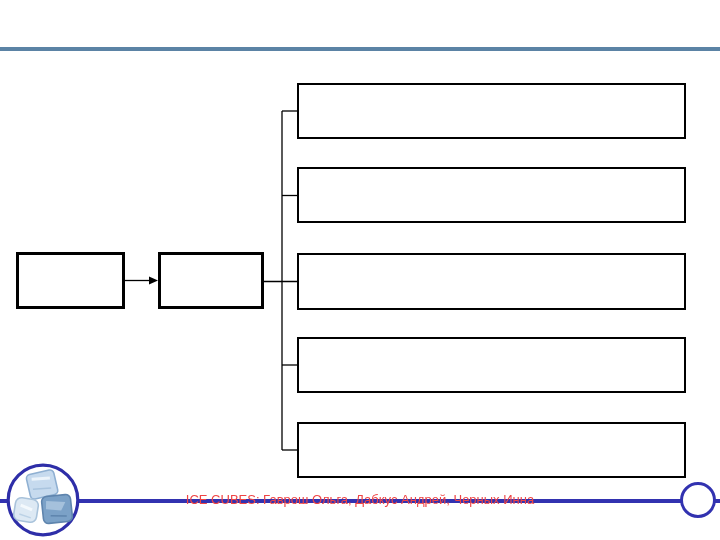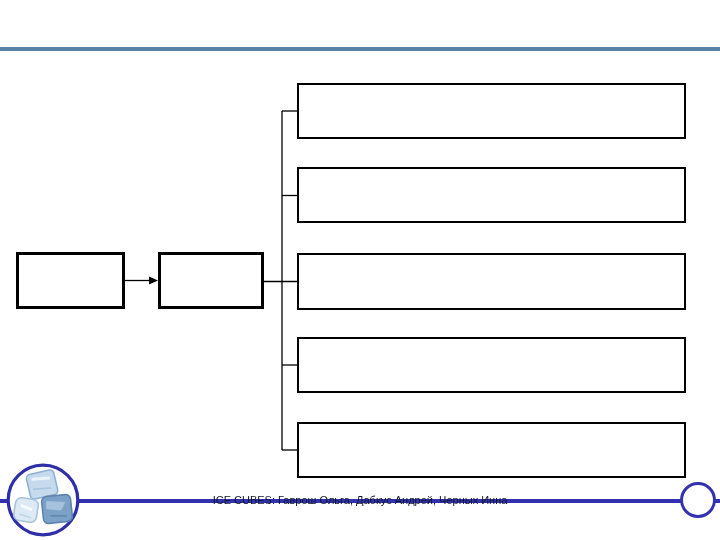--- a/index.html
+++ b/index.html
@@ -57,23 +57,23 @@
     box-sizing: border-box;
     background: #ffffff;
     border: 3px solid #3232b0;
     border-radius: 50%;
   }
   .footer-credits {
     position: absolute;
     left: 0; top: 492px;
     width: 720px;
     text-align: center;
-    font-size: 11px;
+    font-size: 13px;
     line-height: 16px;
-    color: #0f172a;
+    color: #ef4444;
   }
 </style>
 </head>
 <body>
 
 <div class="slide">
 
   <div class="top-rule"></div>
 
   <svg class="connectors" width="720" height="540" viewBox="0 0 720 540">

